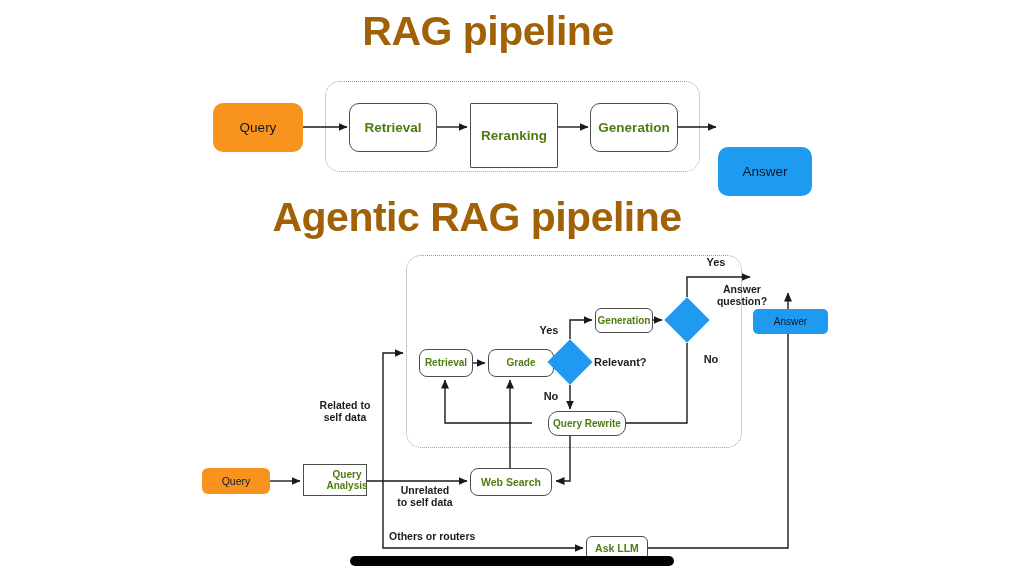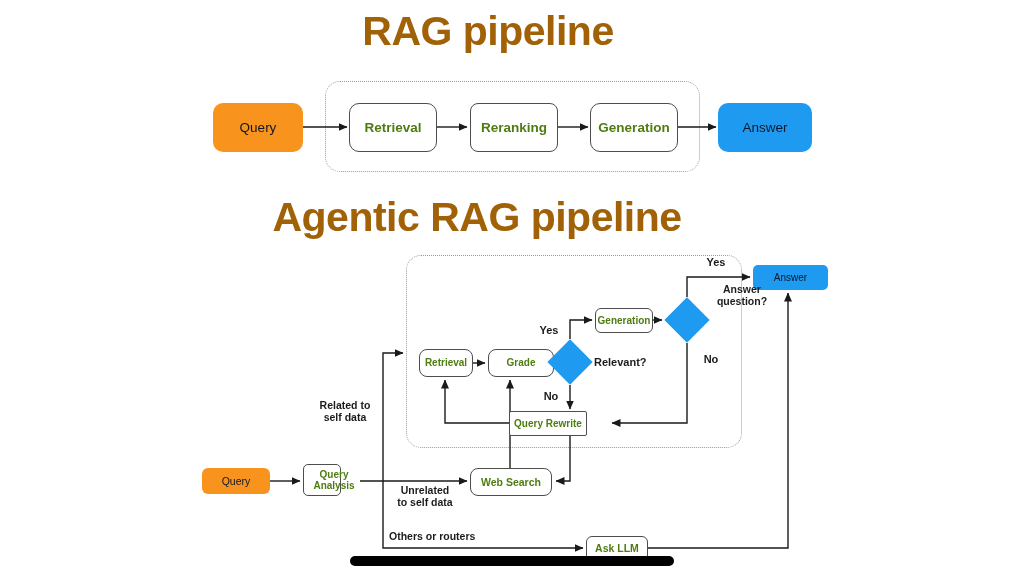--- a/index.html
+++ b/index.html
@@ -8,21 +8,21 @@
   .title{position:absolute;transform:translateX(-50%);font-size:41px;font-weight:600;
          color:#a16207;letter-spacing:-0.5px;white-space:nowrap;z-index:2;}
   .dotted{position:absolute;border:1.6px dotted #9b9b9b;border-radius:15px;z-index:0;
           box-sizing:border-box;background:transparent;}
   .node{position:absolute;background:#ffffff;border:1.5px solid #4d4d4d;display:flex;
         align-items:center;justify-content:center;text-align:center;color:#4d7c0f;
         box-sizing:border-box;z-index:2;line-height:1.15;font-weight:bold;}
   .pill{position:absolute;display:flex;align-items:center;justify-content:center;
         color:#0f172a;box-sizing:border-box;z-index:2;}
   .orange{background:#F8941E;}
-  .blue{background:#1E9BF0;}
+  .blue{background:#1E9BF0;margin-top:44px;}
   .diamond{position:absolute;width:32px;height:32px;background:#1E9BF0;
            transform:rotate(45deg);z-index:2;}
   .lbl{position:absolute;font-weight:700;color:#1c1c1c;text-align:center;
        line-height:1.1;z-index:2;font-size:11px;}
   svg.wires{position:absolute;left:0;top:0;z-index:1;}
   .laptop-bar{position:absolute;left:350px;top:556px;width:324px;height:10px;
               background:#000;border-radius:6px;z-index:4;}
 </style>
 </head>
 <body>
@@ -61,30 +61,30 @@
       <path d="M570,385 V409" marker-end="url(#arr)"></path>
       <path d="M532,423 H445 V380" marker-end="url(#arr)"></path>
       <path d="M570,436 V481 H556" marker-end="url(#arr)"></path>
       <path d="M510,468 V380" marker-end="url(#arr)"></path>
       <path d="M648,548 H788 V293" marker-end="url(#arr)"></path>
     </g>
   </svg>
 
   <div class="pill orange" style="left:213px;top:103px;width:90px;height:49px;border-radius:10px;font-size:13.5px;">Query</div>
   <div class="node" style="left:349px;top:103px;width:88px;height:49px;border-radius:10px;font-size:13.5px;">Retrieval</div>
-  <div class="node" style="left:470px;top:103px;width:88px;height:49px;border-radius:8px;font-size:13.5px;">Reranking</div>
+  <div class="node" style="left:470px;top:103px;width:88px;height:65px;border-radius:1px;font-size:13.5px;">Reranking</div>
   <div class="node" style="left:590px;top:103px;width:88px;height:49px;border-radius:10px;font-size:13.5px;">Generation</div>
   <div class="pill blue" style="left:718px;top:103px;width:94px;height:49px;border-radius:10px;font-size:13.5px;">Answer</div>
 
   <div class="pill orange" style="left:202px;top:468px;width:68px;height:26px;border-radius:6px;font-size:10.5px;">Query</div>
-  <div class="node" style="left:303px;top:464px;width:38px;height:32px;border-radius:5px;font-size:10px;padding-left:24px;">Query Analysis</div>
+  <div class="node" style="left:303px;top:464px;width:64px;height:32px;border-radius:0;font-size:10px;padding-left:24px;">Query Analysis</div>
   <div class="node" style="left:419px;top:349px;width:54px;height:28px;border-radius:8px;font-size:10px;">Retrieval</div>
   <div class="node" style="left:488px;top:349px;width:66px;height:28px;border-radius:8px;font-size:10px;">Grade</div>
   <div class="node" style="left:595px;top:308px;width:58px;height:25px;border-radius:6px;font-size:10px;">Generation</div>
-  <div class="node" style="left:509px;top:411px;width:78px;height:25px;border-radius:2px;font-size:10px;">Query Rewrite</div>
+  <div class="node" style="left:548px;top:411px;width:78px;height:25px;border-radius:10px;font-size:10px;">Query Rewrite</div>
   <div class="node" style="left:470px;top:468px;width:82px;height:28px;border-radius:8px;font-size:10.5px;">Web Search</div>
   <div class="node" style="left:586px;top:536px;width:62px;height:25px;border-radius:6px;font-size:10.5px;">Ask LLM</div>
   <div class="pill blue" style="left:753px;top:265px;width:75px;height:25px;border-radius:5px;font-size:10px;">Answer</div>
 
   <div class="diamond" style="left:554px;top:346px;"></div>
   <div class="diamond" style="left:671px;top:304px;"></div>
 
   <div class="lbl" style="left:536px;top:324px;width:26px;">Yes</div>
   <div class="lbl" style="left:538px;top:390px;width:26px;">No</div>
   <div class="lbl" style="left:594px;top:356px;width:50px;text-align:left;">Relevant?</div>

